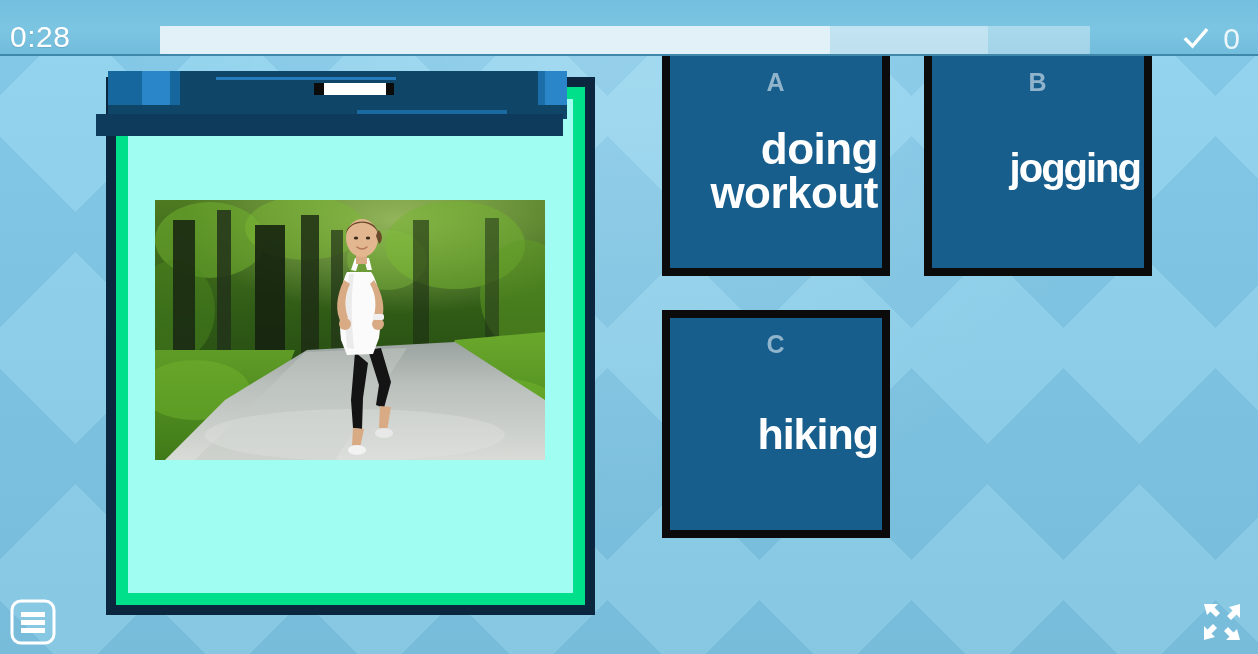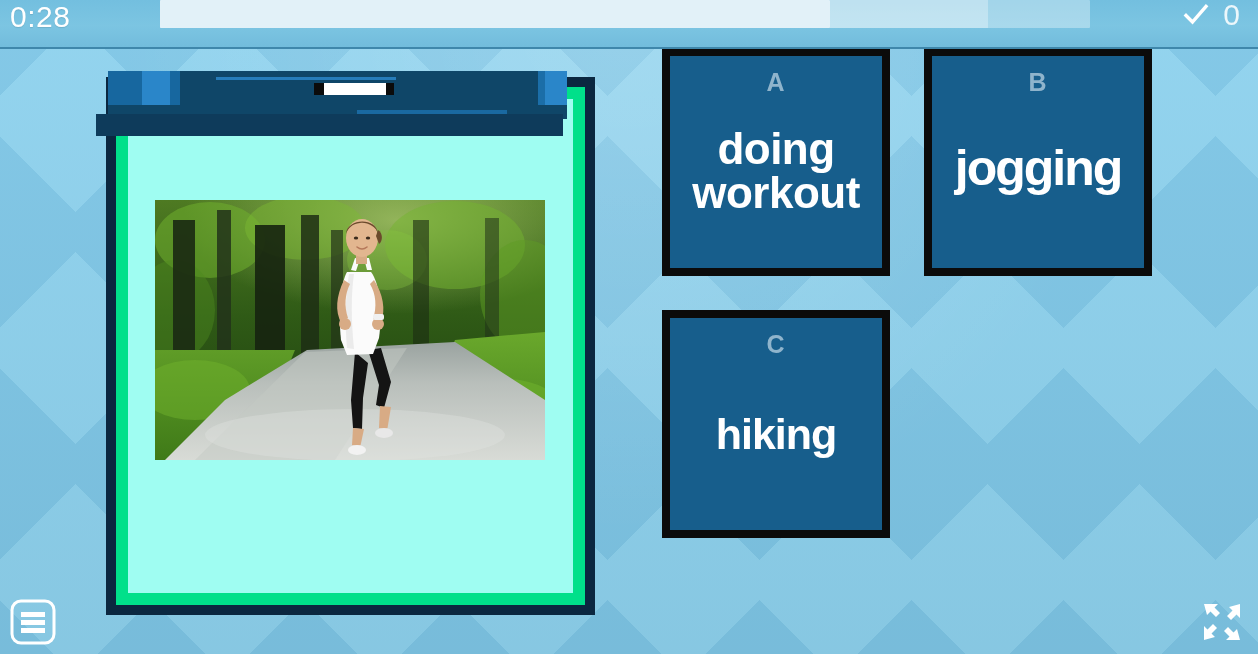--- a/index.html
+++ b/index.html
@@ -35,26 +35,26 @@
       radial-gradient(ellipse at 50% 0%, rgba(255,255,255,0.16), rgba(255,255,255,0) 58%),
       linear-gradient(to bottom, rgba(255,255,255,0.05), rgba(0,0,0,0.05));
     pointer-events: none;
   }
 
   
   .topbar {
     position: absolute;
     left: 0; top: 0;
     width: 1258px;
-    height: 49px;
+    height: 56px;
     background: linear-gradient(to bottom, #73bfdf 0%, #7cc5e2 55%, #72bcdc 100%);
     border-bottom: 2px solid #3f87ab;
     box-sizing: border-box;
     display: flex;
-    align-items: flex-start;
+    align-items: flex-end;
     z-index: 5;
   }
   .timer {
     color: #ffffff;
     font-size: 30px;
     font-weight: 400;
     margin-left: 10px;
     width: 150px;
     letter-spacing: 0.5px;
     text-shadow: 0 1px 1px rgba(0,0,0,0.10);
@@ -277,28 +277,28 @@
     text-align: center;
     color: #8fb4cc;
     font-size: 25px;
     font-weight: bold;
     letter-spacing: 1px;
     line-height: 1;
   }
   .tile-text {
     color: #ffffff;
     font-weight: bold;
-    text-align: center;
+    text-align: right;
     line-height: 1.0;
     padding: 0 4px;
     width: 100%;
     word-break: break-word;
   }
   .tile-a .tile-text { font-size: 44px; margin-top: 18px; letter-spacing: -0.5px; }
-  .tile-b .tile-text { font-size: 50px; margin-top: 12px; letter-spacing: -2px; }
+  .tile-b .tile-text { font-size: 40px; margin-top: 12px; letter-spacing: -2px; }
   .tile-c .tile-text { font-size: 43px; margin-top: 20px; letter-spacing: -1px; }
 
   
   .corner-btn {
     position: absolute;
     width: 48px;
     height: 48px;
     z-index: 6;
     cursor: pointer;
   }

